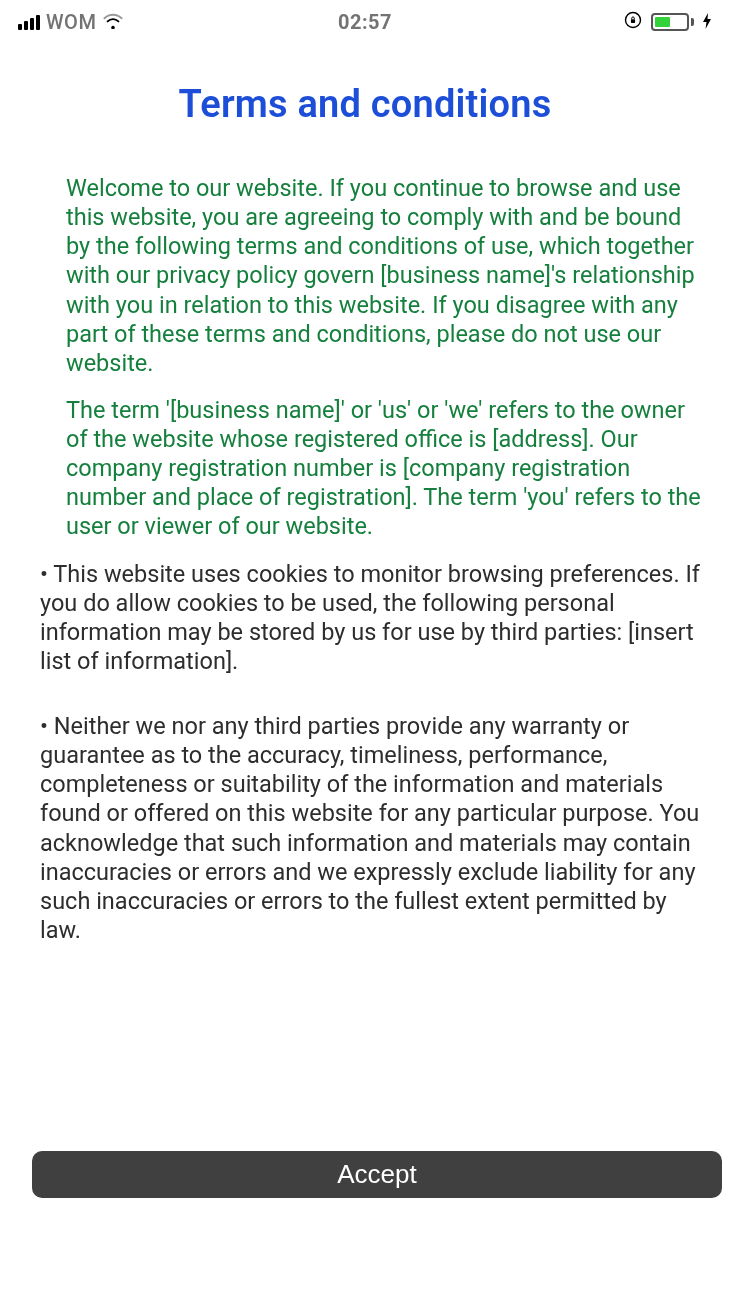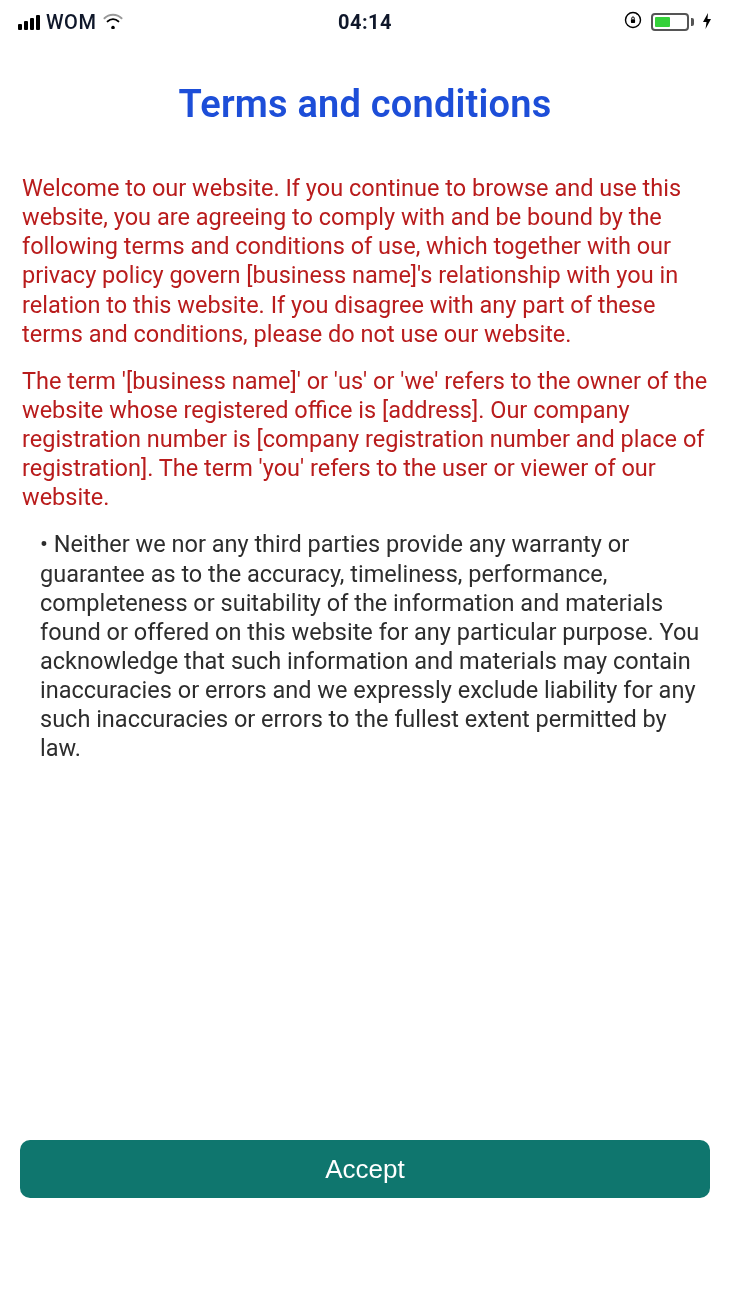--- a/index.html
+++ b/index.html
@@ -19,21 +19,21 @@
 
     
     .status-bar {
       height: 44px;
       display: flex;
       align-items: center;
       justify-content: space-between;
       padding: 0 18px;
       font-size: 20px;
       font-weight: 600;
-      color: #0f172a;
+      color: #737373;
     }
 
     .status-left {
       display: flex;
       align-items: center;
       gap: 6px;
     }
 
     .signal-bars {
       display: flex;
@@ -128,23 +128,24 @@
     
     .content {
       padding: 0 22px;
       height: 900px;
       overflow: hidden;
     }
 
     .paragraph {
       font-size: 23.5px;
       line-height: 1.24;
-      color: #b91c1c;
+      color: #15803d;
       margin-bottom: 18px;
       font-weight: 400;
+      margin-left: 44px;
     }
 
     .bullets {
       padding-left: 18px;
       padding-right: 4px;
     }
 
     .bullet-item {
       font-size: 23.5px;
       line-height: 1.24;
@@ -156,31 +157,32 @@
     
     .accept-wrap {
       position: absolute;
       bottom: 100px;
       left: 20px;
       right: 20px;
     }
 
     .accept-button {
       width: 100%;
-      height: 58px;
+      height: 47px;
       border: none;
       border-radius: 10px;
-      background: #0f766e;
+      background: #404040;
       color: #ffffff;
       font-size: 26px;
       font-weight: 400;
       cursor: pointer;
       display: flex;
       align-items: center;
       justify-content: center;
+      margin-left: 12px;
     }
   </style>
 </head>
 <body>
 
 <div class="status-bar">
   <div class="status-left">
     <div class="signal-bars">
       <span></span>
         <span></span>
@@ -190,21 +192,21 @@
     <span class="carrier">WOM</span>
     <span class="wifi-icon">
       <svg viewBox="0 0 24 20">
         <path d="M12 16.5 a2 2 0 1 0 0.001 0 Z" fill="#000"></path>
         <path d="M6 11.5 a8.5 8.5 0 0 1 12 0" stroke="#000" stroke-width="2.2" fill="none" stroke-linecap="round"></path>
         <path d="M2.5 8 a13.5 13.5 0 0 1 19 0" stroke="#999" stroke-width="2.2" fill="none" stroke-linecap="round"></path>
       </svg>
     </span>
   </div>
 
-  <div class="status-center">04:14</div>
+  <div class="status-center">02:57</div>
 
   <div class="status-right">
     <span class="rotation-lock">
       <svg viewBox="0 0 24 24">
         <circle cx="12" cy="12" r="9" stroke="#000" stroke-width="1.7" fill="none"></circle>
         <path d="M15.5 4.5 l2 -1 l-0.5 2.3" fill="#000"></path>
         <rect x="9.5" y="11" width="5" height="4.5" rx="0.8" fill="#000"></rect>
         <path d="M10.5 11 v-1.2 a1.5 1.5 0 0 1 3 0 V11" stroke="#000" stroke-width="1.2" fill="none"></path>
       </svg>
     </span>
@@ -222,19 +224,20 @@
   </div>
 </div>
 
 <h1 class="page-title">Terms and conditions</h1>
 
 <div class="content">
   <p class="paragraph">Welcome to our website. If you continue to browse and use this website, you are agreeing to comply with and be bound by the following terms and conditions of use, which together with our privacy policy govern [business name]'s relationship with you in relation to this website. If you disagree with any part of these terms and conditions, please do not use our website.</p>
   <p class="paragraph">The term '[business name]' or 'us' or 'we' refers to the owner of the website whose registered office is [address]. Our company registration number is [company registration number and place of registration]. The term 'you' refers to the user or viewer of our website.</p>
 
   <div class="bullets">
+    <p class="bullet-item">• This website uses cookies to monitor browsing preferences. If you do allow cookies to be used, the following personal information may be stored by us for use by third parties: [insert list of information].</p>
     <p class="bullet-item">• Neither we nor any third parties provide any warranty or guarantee as to the accuracy, timeliness, performance, completeness or suitability of the information and materials found or offered on this website for any particular purpose. You acknowledge that such information and materials may contain inaccuracies or errors and we expressly exclude liability for any such inaccuracies or errors to the fullest extent permitted by law.</p>
   </div>
 </div>
 
 <div class="accept-wrap">
   <button class="accept-button">Accept</button>
 </div>
 
 </body></html>

